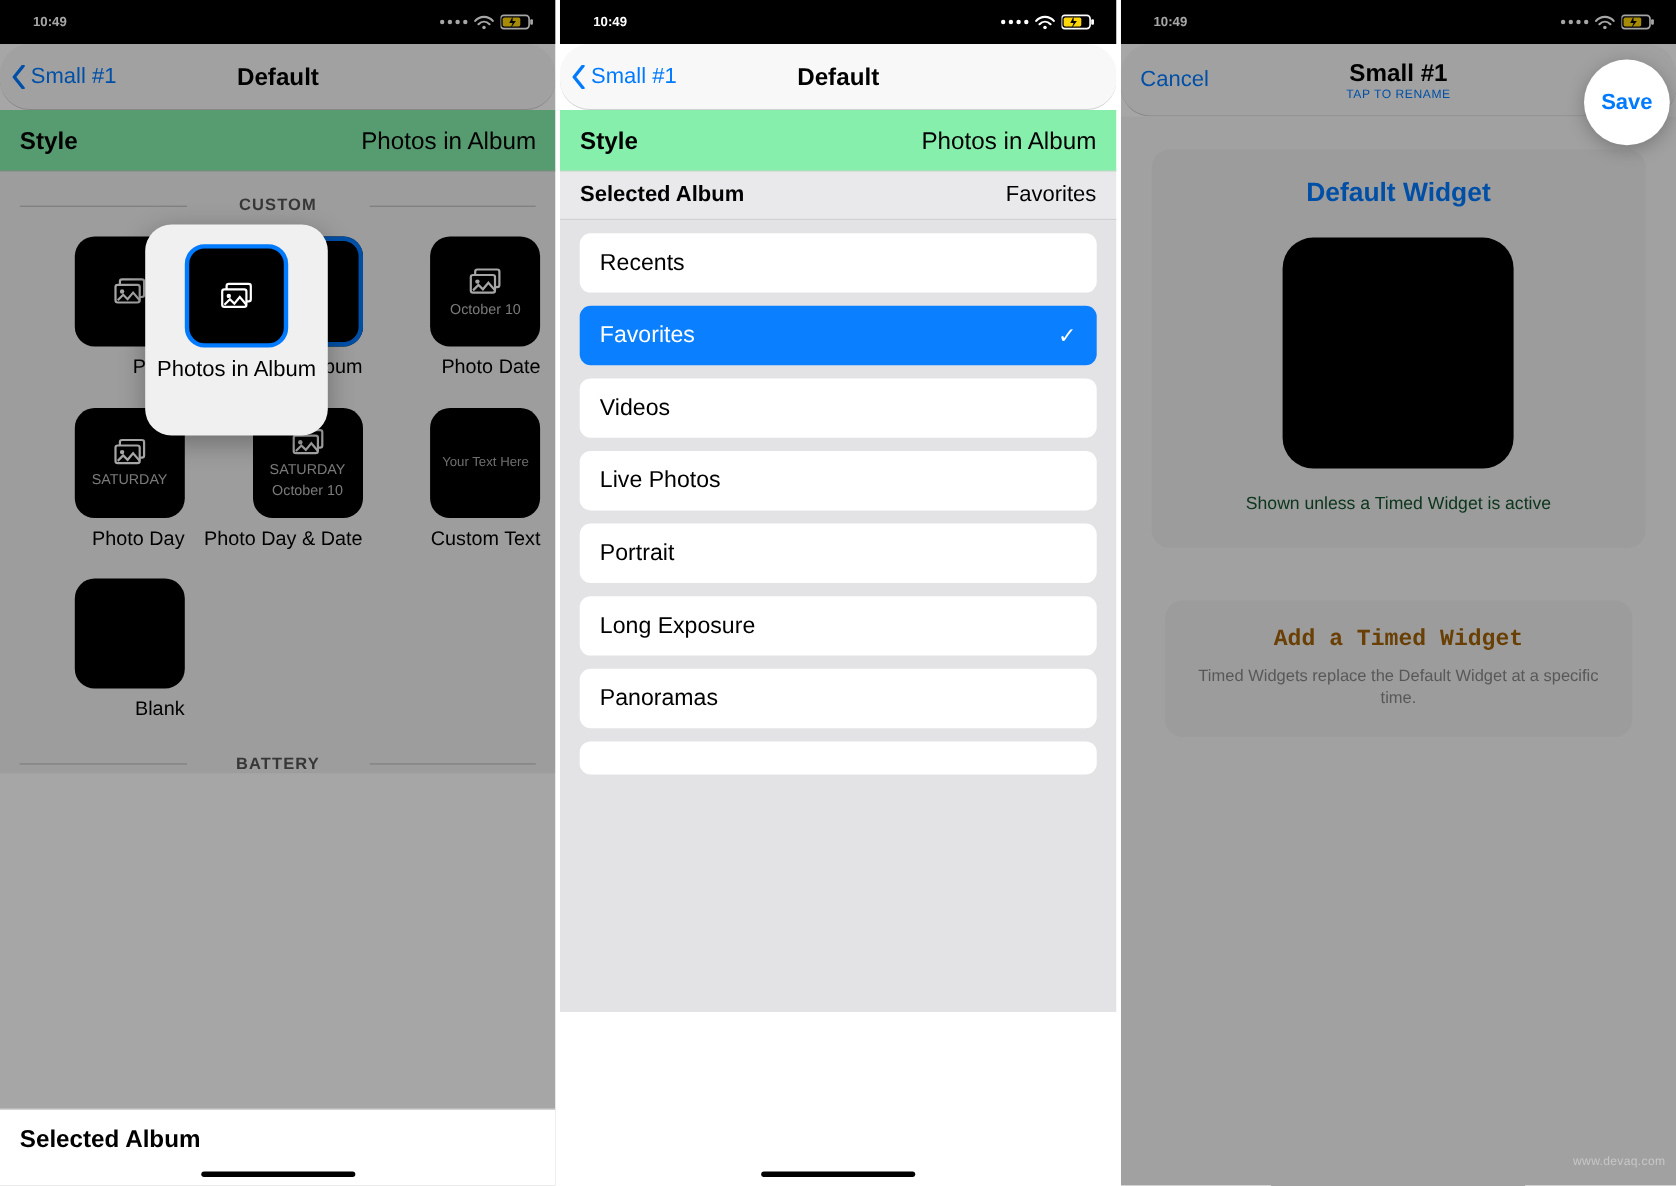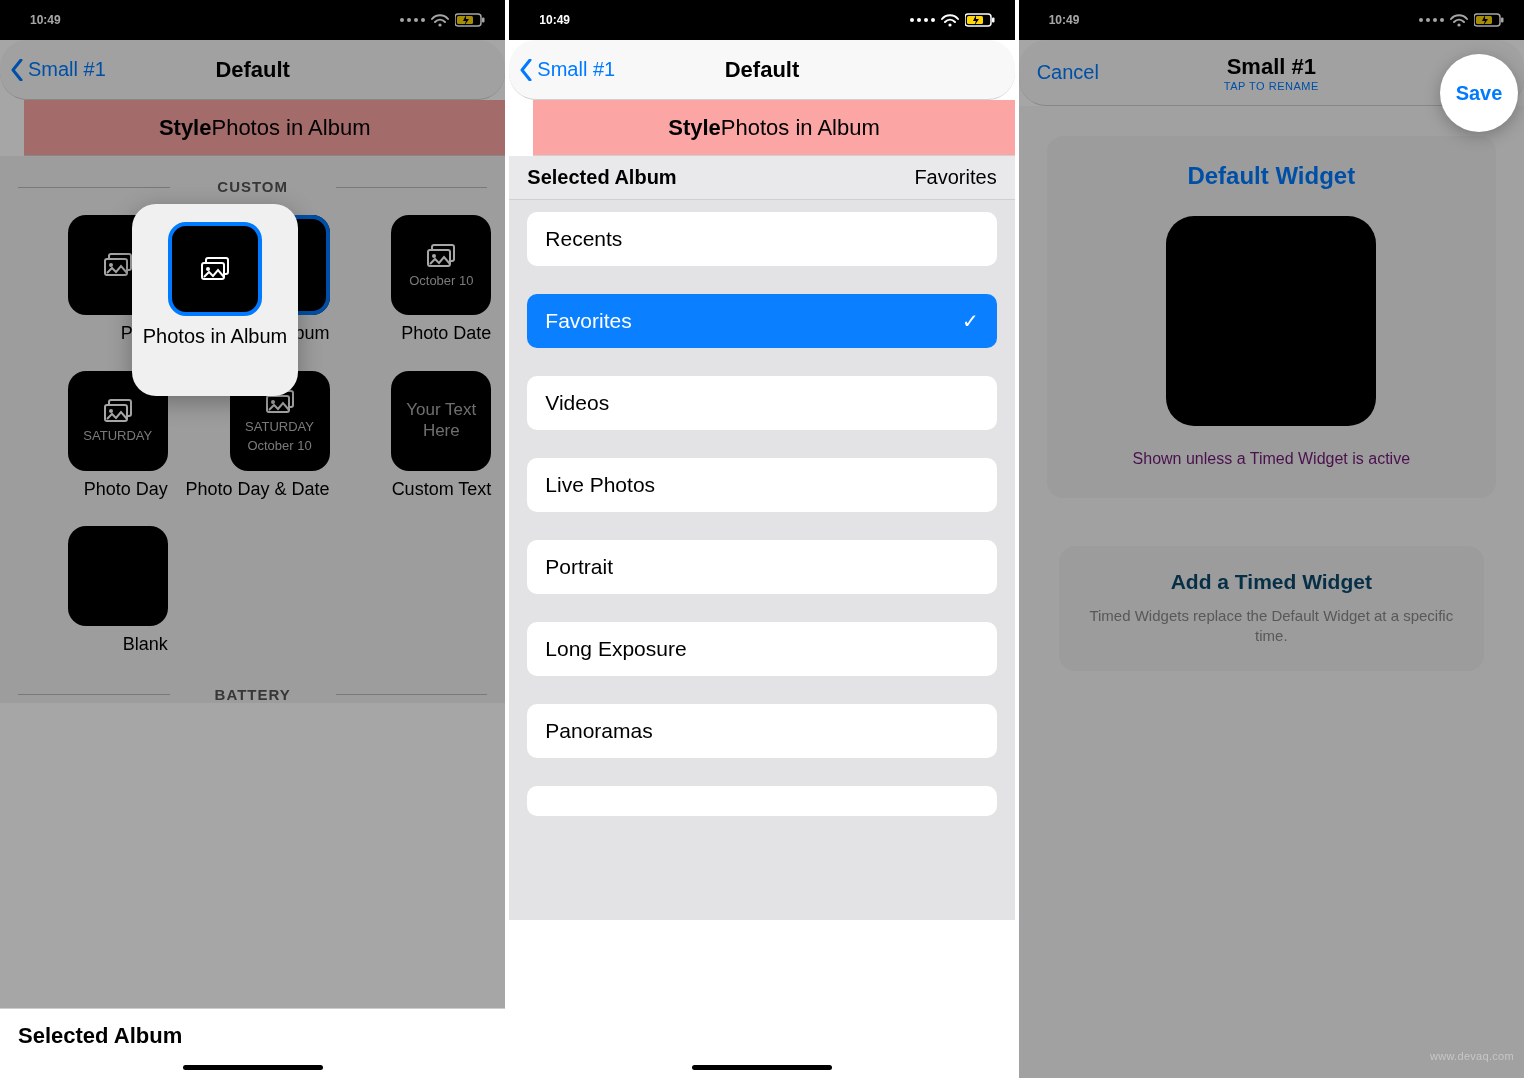--- a/index.html
+++ b/index.html
@@ -65,28 +65,27 @@
   .nav-title { font-size: 22px; font-weight: 700; }
   .nav-left-text { position: absolute; left: 18px; color: #007aff; font-size: 20px; }
   .nav-center-wrap { text-align: center; }
   .nav-center-title { font-size: 22px; font-weight: 600; }
   .nav-subtitle { font-size: 11px; color: #007aff; letter-spacing: 0.5px; }
   .nav-right { position: absolute; right: 18px; color: #007aff; font-size: 20px; font-weight: 600; }
 
   
   .style-row {
     height: 56px;
-    background: #fca5a5;
+    background: #86efac;
     border-bottom: 1px solid #d0d0d0;
     display: flex;
     align-items: center;
-    justify-content: center;
+    justify-content: space-between;
     padding: 0 18px;
     font-size: 22px;
-    margin-left: 24px;
   }
   .style-label { font-weight: 700; }
   .style-value { font-weight: 400; }
   
   .section-header {
     height: 44px;
     background: #e9e9eb;
     display: flex;
     align-items: center;
     justify-content: space-between;
@@ -144,21 +143,21 @@
     justify-content: center;
     color: #fff;
     font-size: 12px;
     text-align: center;
     gap: 4px;
   }
   .tile.selected { outline: 4px solid #007aff; outline-offset: -4px; }
   .tile-label { margin-top: 8px; font-size: 18px; text-align: center; line-height: 1.2; }
   .tile svg { width: 30px; height: 26px; }
   .tile .mini-text { font-size: 13px; color: #bbb; }
-  .tile .mini-text2 { font-size: 17px; color: #aaa; padding: 0 10px; line-height:1.2; }
+  .tile .mini-text2 { font-size: 12px; color: #aaa; padding: 0 10px; line-height:1.2; }
 
   
   .popover-highlight {
     position: absolute;
     top: 204px;
     left: 132px;
     width: 166px;
     height: 192px;
     background: #f0f0f0;
     border-radius: 24px;
@@ -184,21 +183,21 @@
     z-index: 65;
   }
   .sheet-label { font-size: 22px; font-weight: 700; }
 
   
   .album-list {
     background: #e3e3e6;
     padding: 12px 18px;
     display: flex;
     flex-direction: column;
-    gap: 28px;
+    gap: 12px;
     height: 720px;
     overflow: hidden;
   }
   .album-item {
     background: #fff;
     border-radius: 10px;
     height: 54px;
     display: flex;
     align-items: center;
     padding: 0 18px;
@@ -236,29 +235,29 @@
     width: 210px;
     height: 210px;
     background: #000;
     border-radius: 28px;
     margin: 0 auto;
     display: flex;
     align-items: center;
     justify-content: center;
   }
   .widget-preview svg { width: 60px; height: 52px; fill: #888; }
-  .widget-note { margin-top: 24px; font-size: 16px; color: #701a75; }
+  .widget-note { margin-top: 24px; font-size: 16px; color: #14532d; }
   .timed-card {
     background: #f0f0f2;
     border-radius: 16px;
     padding: 24px 20px;
     text-align: center;
     margin: 0 12px;
   }
-  .timed-title { color: #0c4a6e; font-size: 21px; font-weight: 700; margin-bottom: 12px; }
+  .timed-title { color: #a16207; font-size: 21px; font-weight: 700; margin-bottom: 12px; font-family: Liberation Mono, monospace; }
   .timed-note { font-size: 15px; color: #888; line-height: 1.35; }
 
   
   .save-circle {
     position: absolute;
     top: 54px;
     right: 6px;
     width: 78px;
     height: 78px;
     background: #fff;

